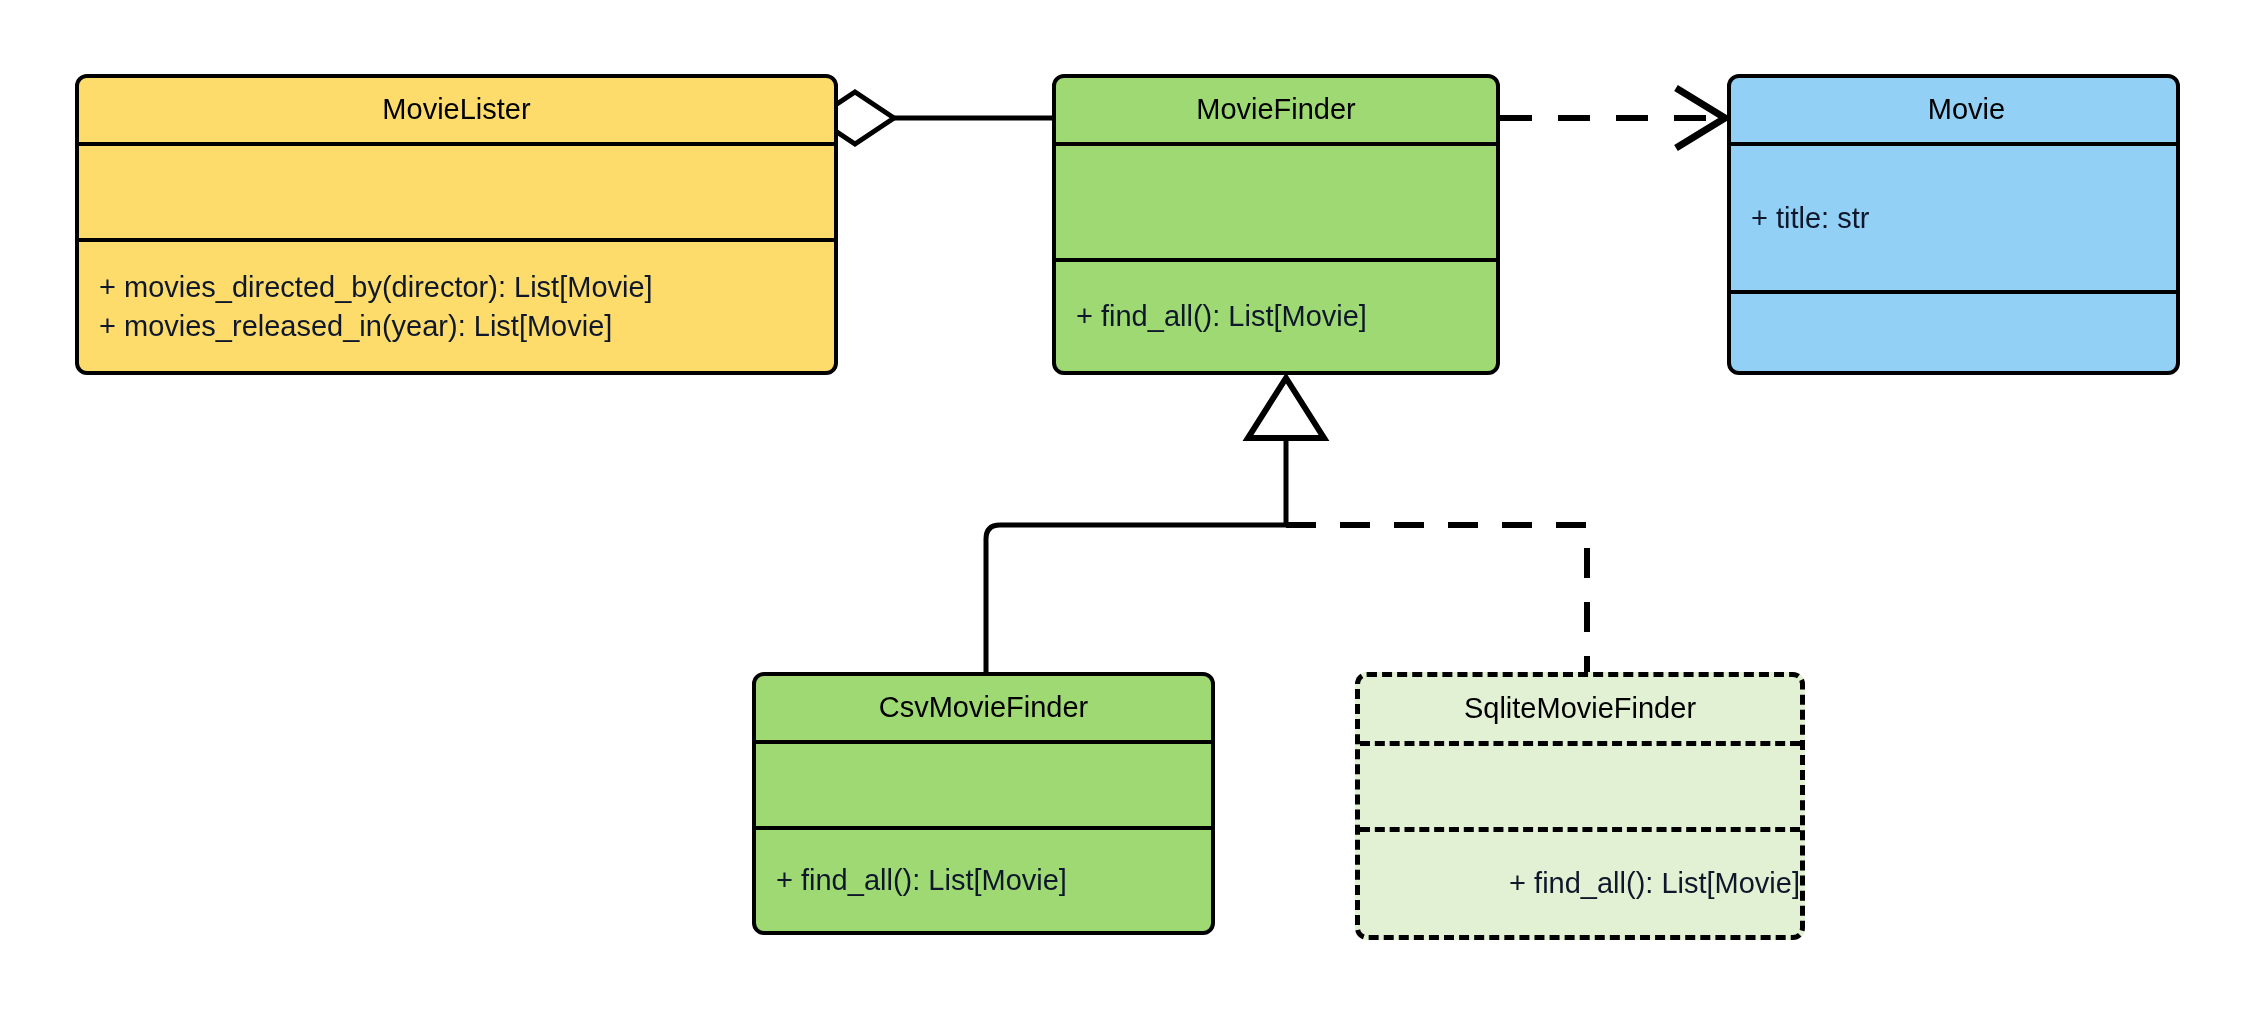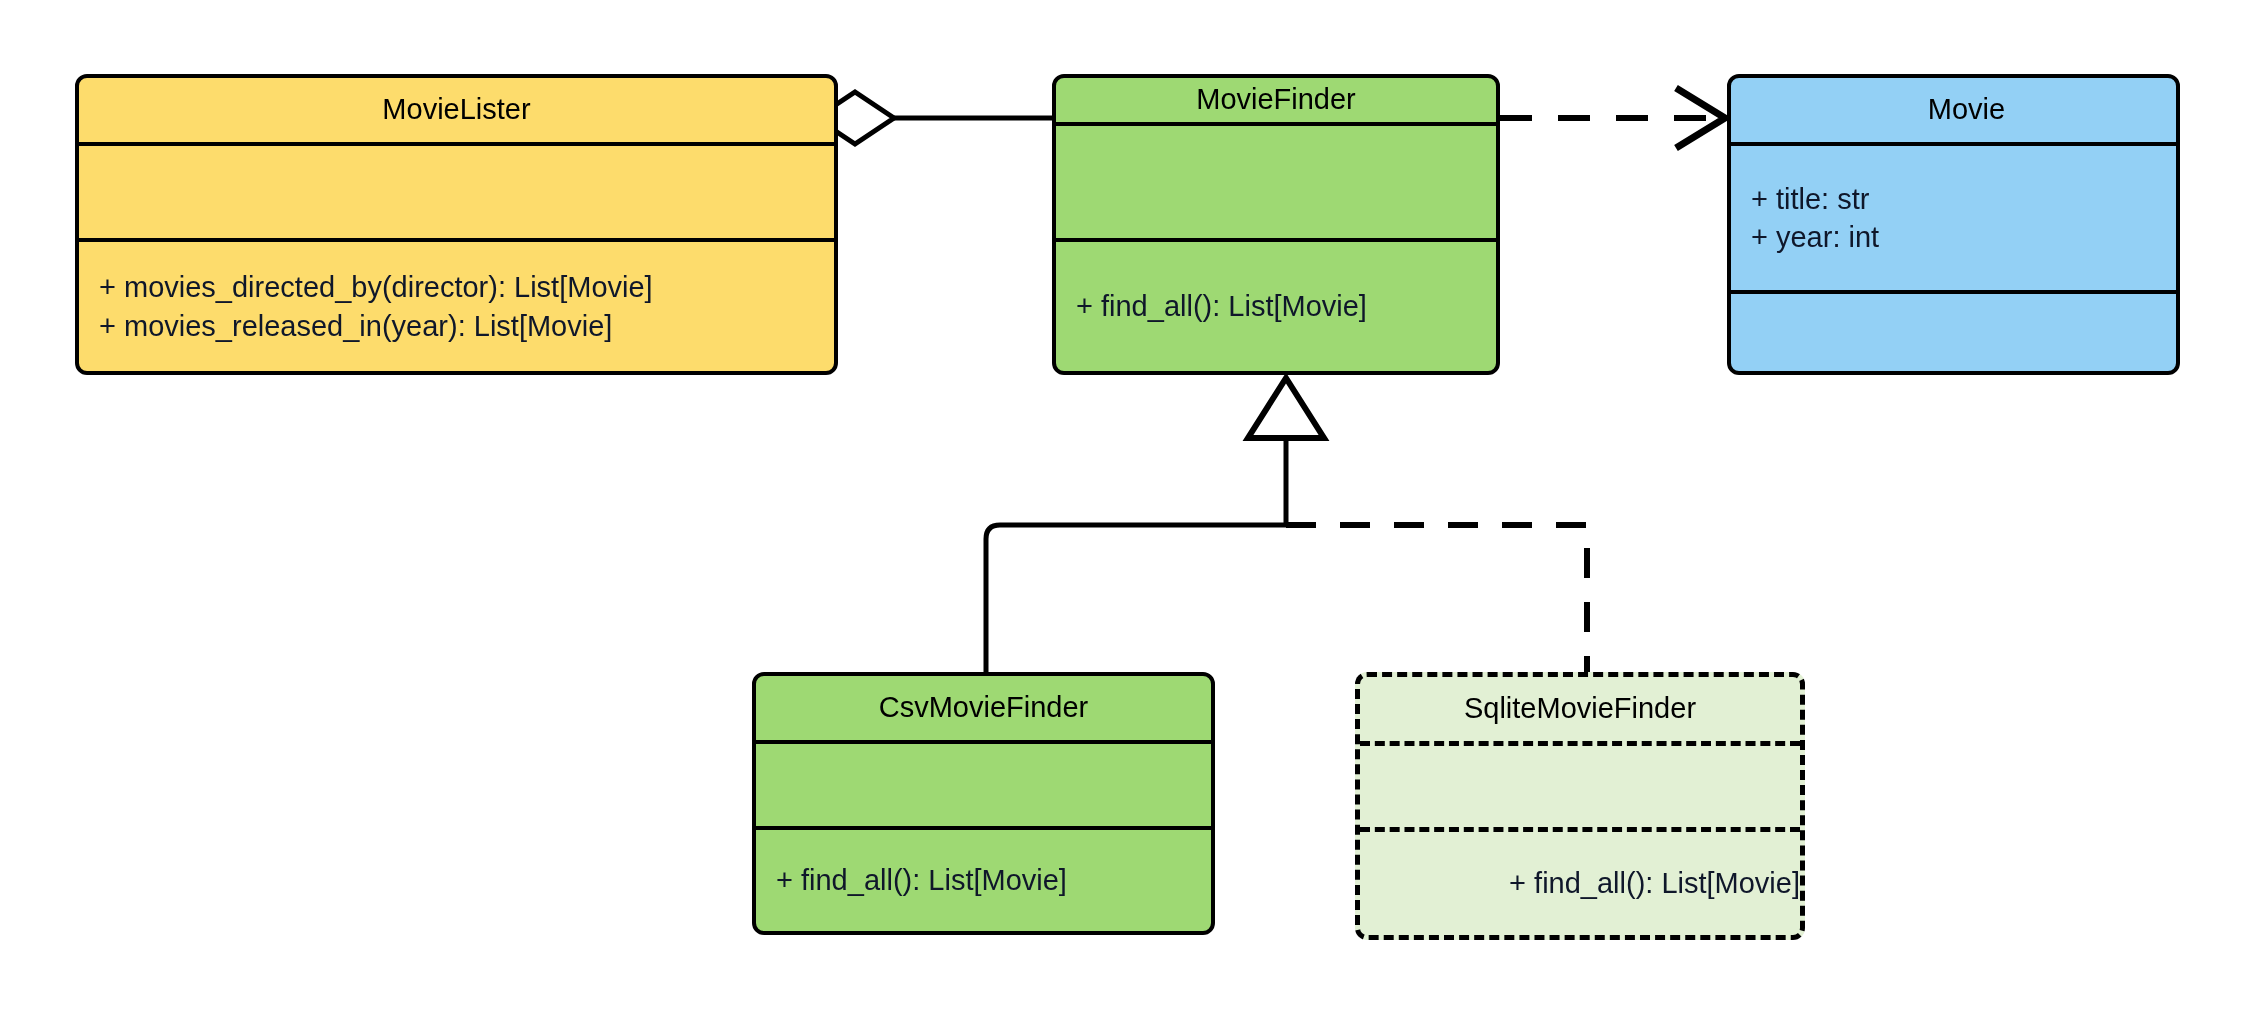--- a/index.html
+++ b/index.html
@@ -80,21 +80,21 @@
   #class-movie            { left: 1727px; top: 74px;  width: 453px; height: 301px; background: #93D0F5; }
   #class-csvmoviefinder   { left: 752px;  top: 672px; width: 463px; height: 263px; background: #9ED973; }
   #class-sqlitemoviefinder{ left: 1355px; top: 672px; width: 450px; height: 268px; background: #E2F0D4; text-align: right; }
 
   
   #class-movielister .c-name { height: 64px; }
   #class-movielister .c-attrs { height: 96px; }
   #class-movielister .c-methods { flex: 1 1 auto; }
 
   
-  #class-moviefinder .c-name { height: 44px; }
+  #class-moviefinder .c-name { height: 64px; }
   #class-moviefinder .c-attrs { height: 116px; }
   #class-moviefinder .c-methods { flex: 1 1 auto; }
 
   
   #class-movie .c-name { height: 64px; margin-left: 26px; }
   #class-movie .c-attrs { height: 148px; }
   #class-movie .c-methods { flex: 1 1 auto; }
 
   
   #class-csvmoviefinder .c-name { height: 64px; }
@@ -160,21 +160,20 @@
       <div class="member">+ find_all(): List[Movie]</div>
     </div>
   </div>
 
   <div class="uml-class" id="class-movie">
     <div class="compartment name-compartment c-name">
       <span class="class-name">Movie</span>
     </div>
     <div class="compartment divided c-attrs members-box">
       <div class="member">+ title: str</div>
-      <div class="member">+ year: int</div>
     </div>
     <div class="compartment divided c-methods members-box"></div>
   </div>
 
   <div class="uml-class" id="class-csvmoviefinder">
     <div class="compartment name-compartment c-name">
       <span class="class-name">CsvMovieFinder</span>
     </div>
     <div class="compartment divided c-attrs members-box"></div>
     <div class="compartment divided c-methods members-box">

